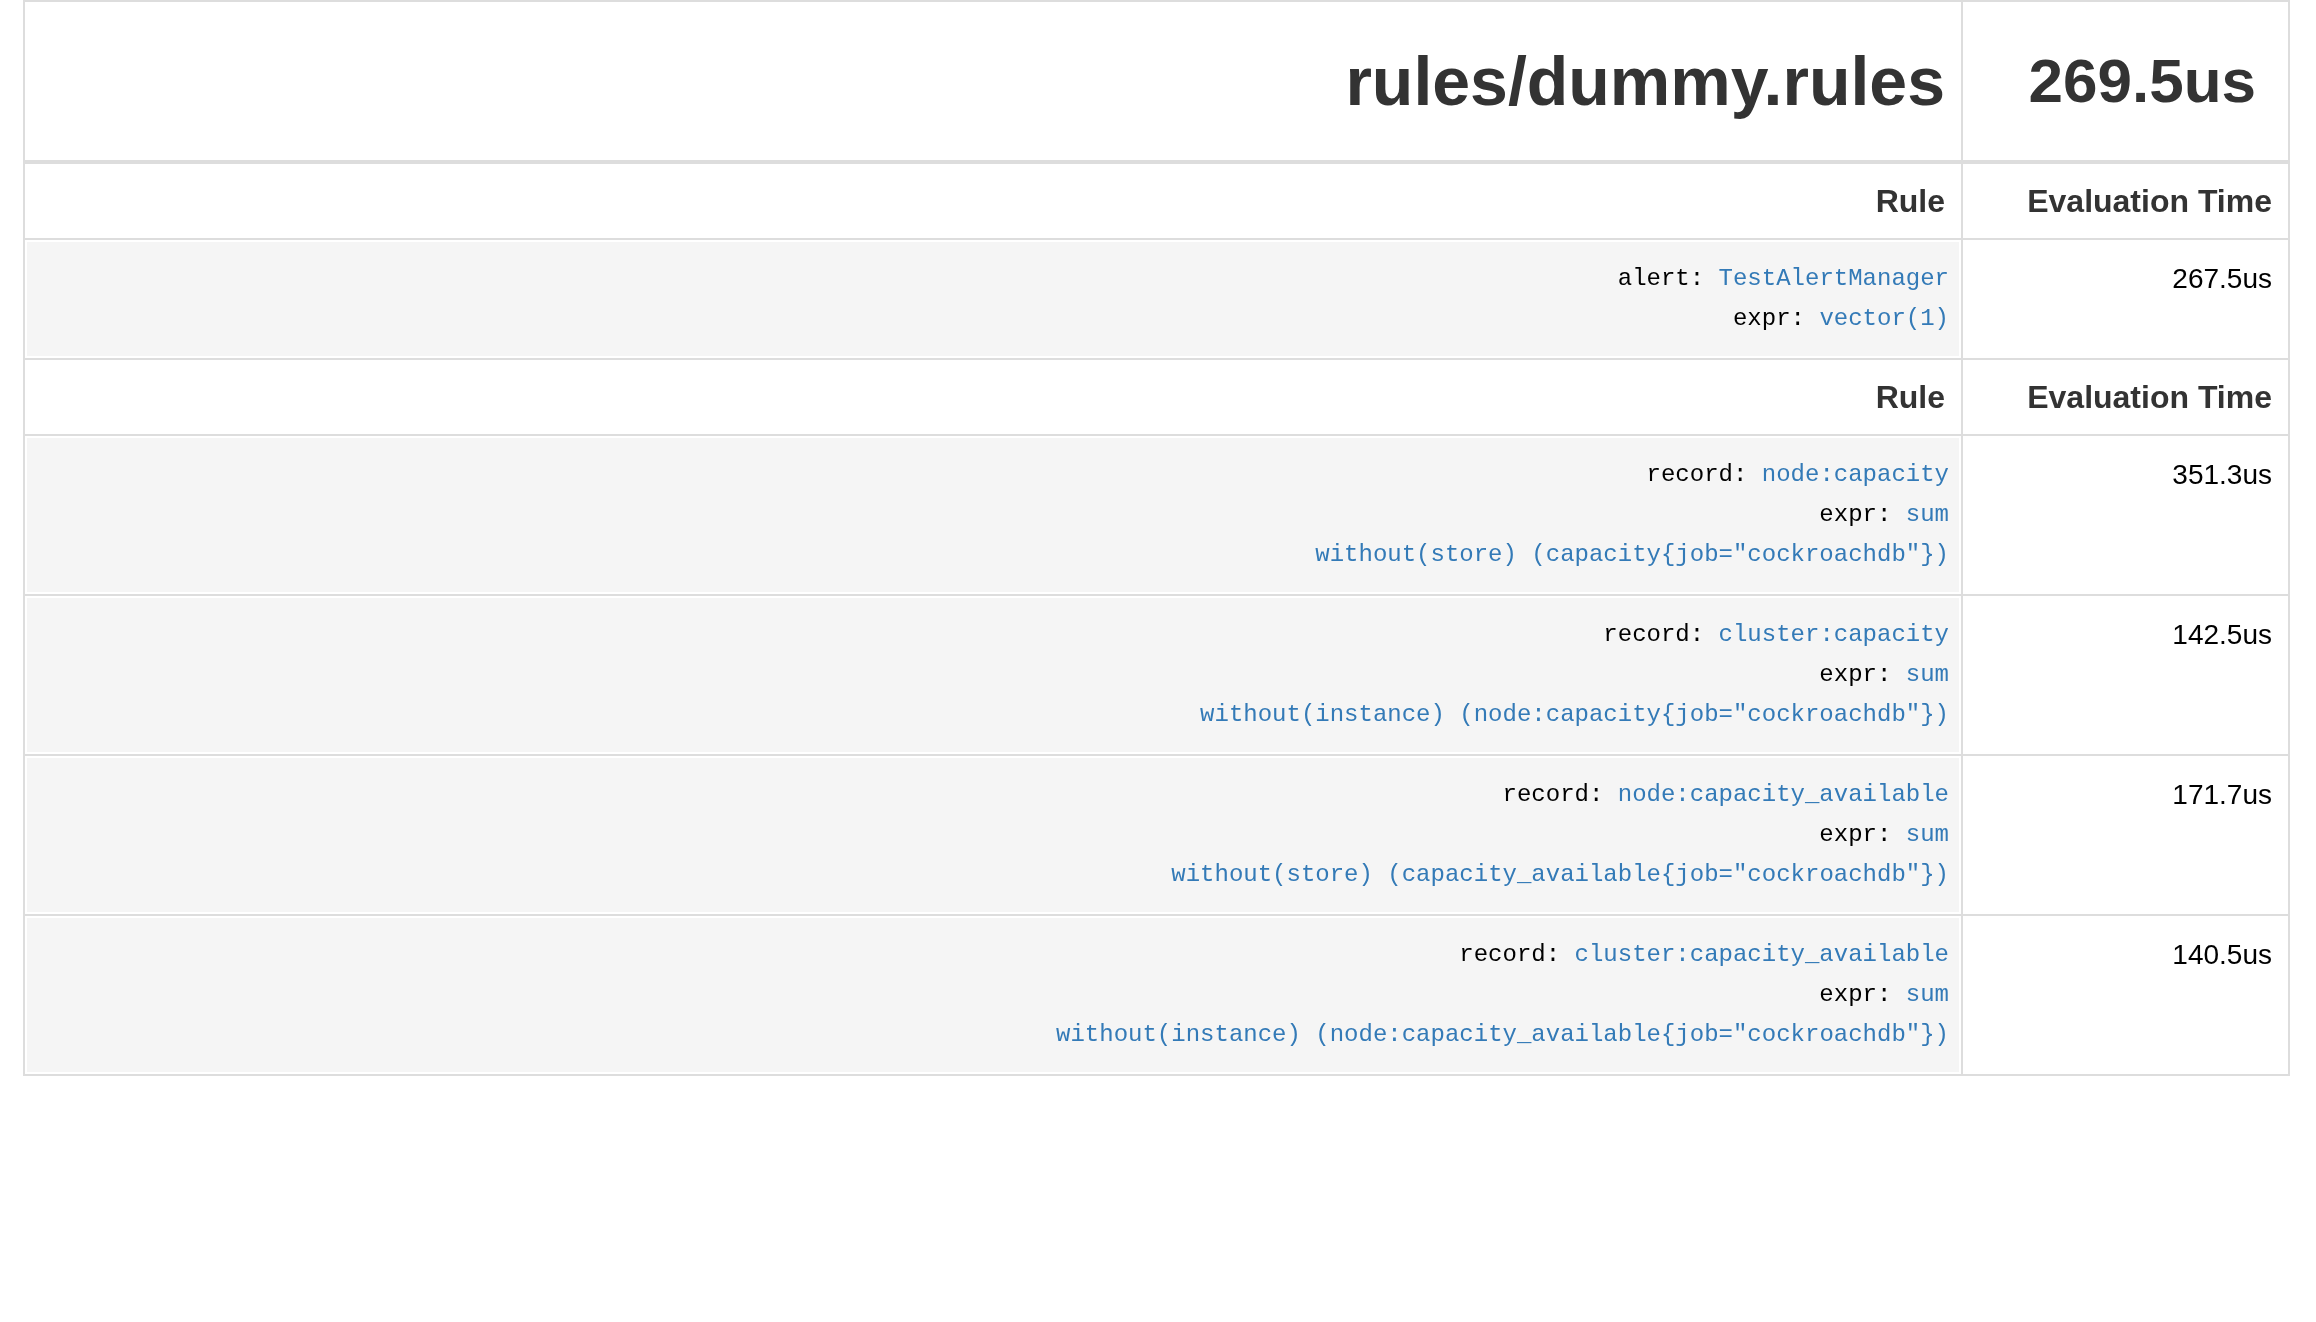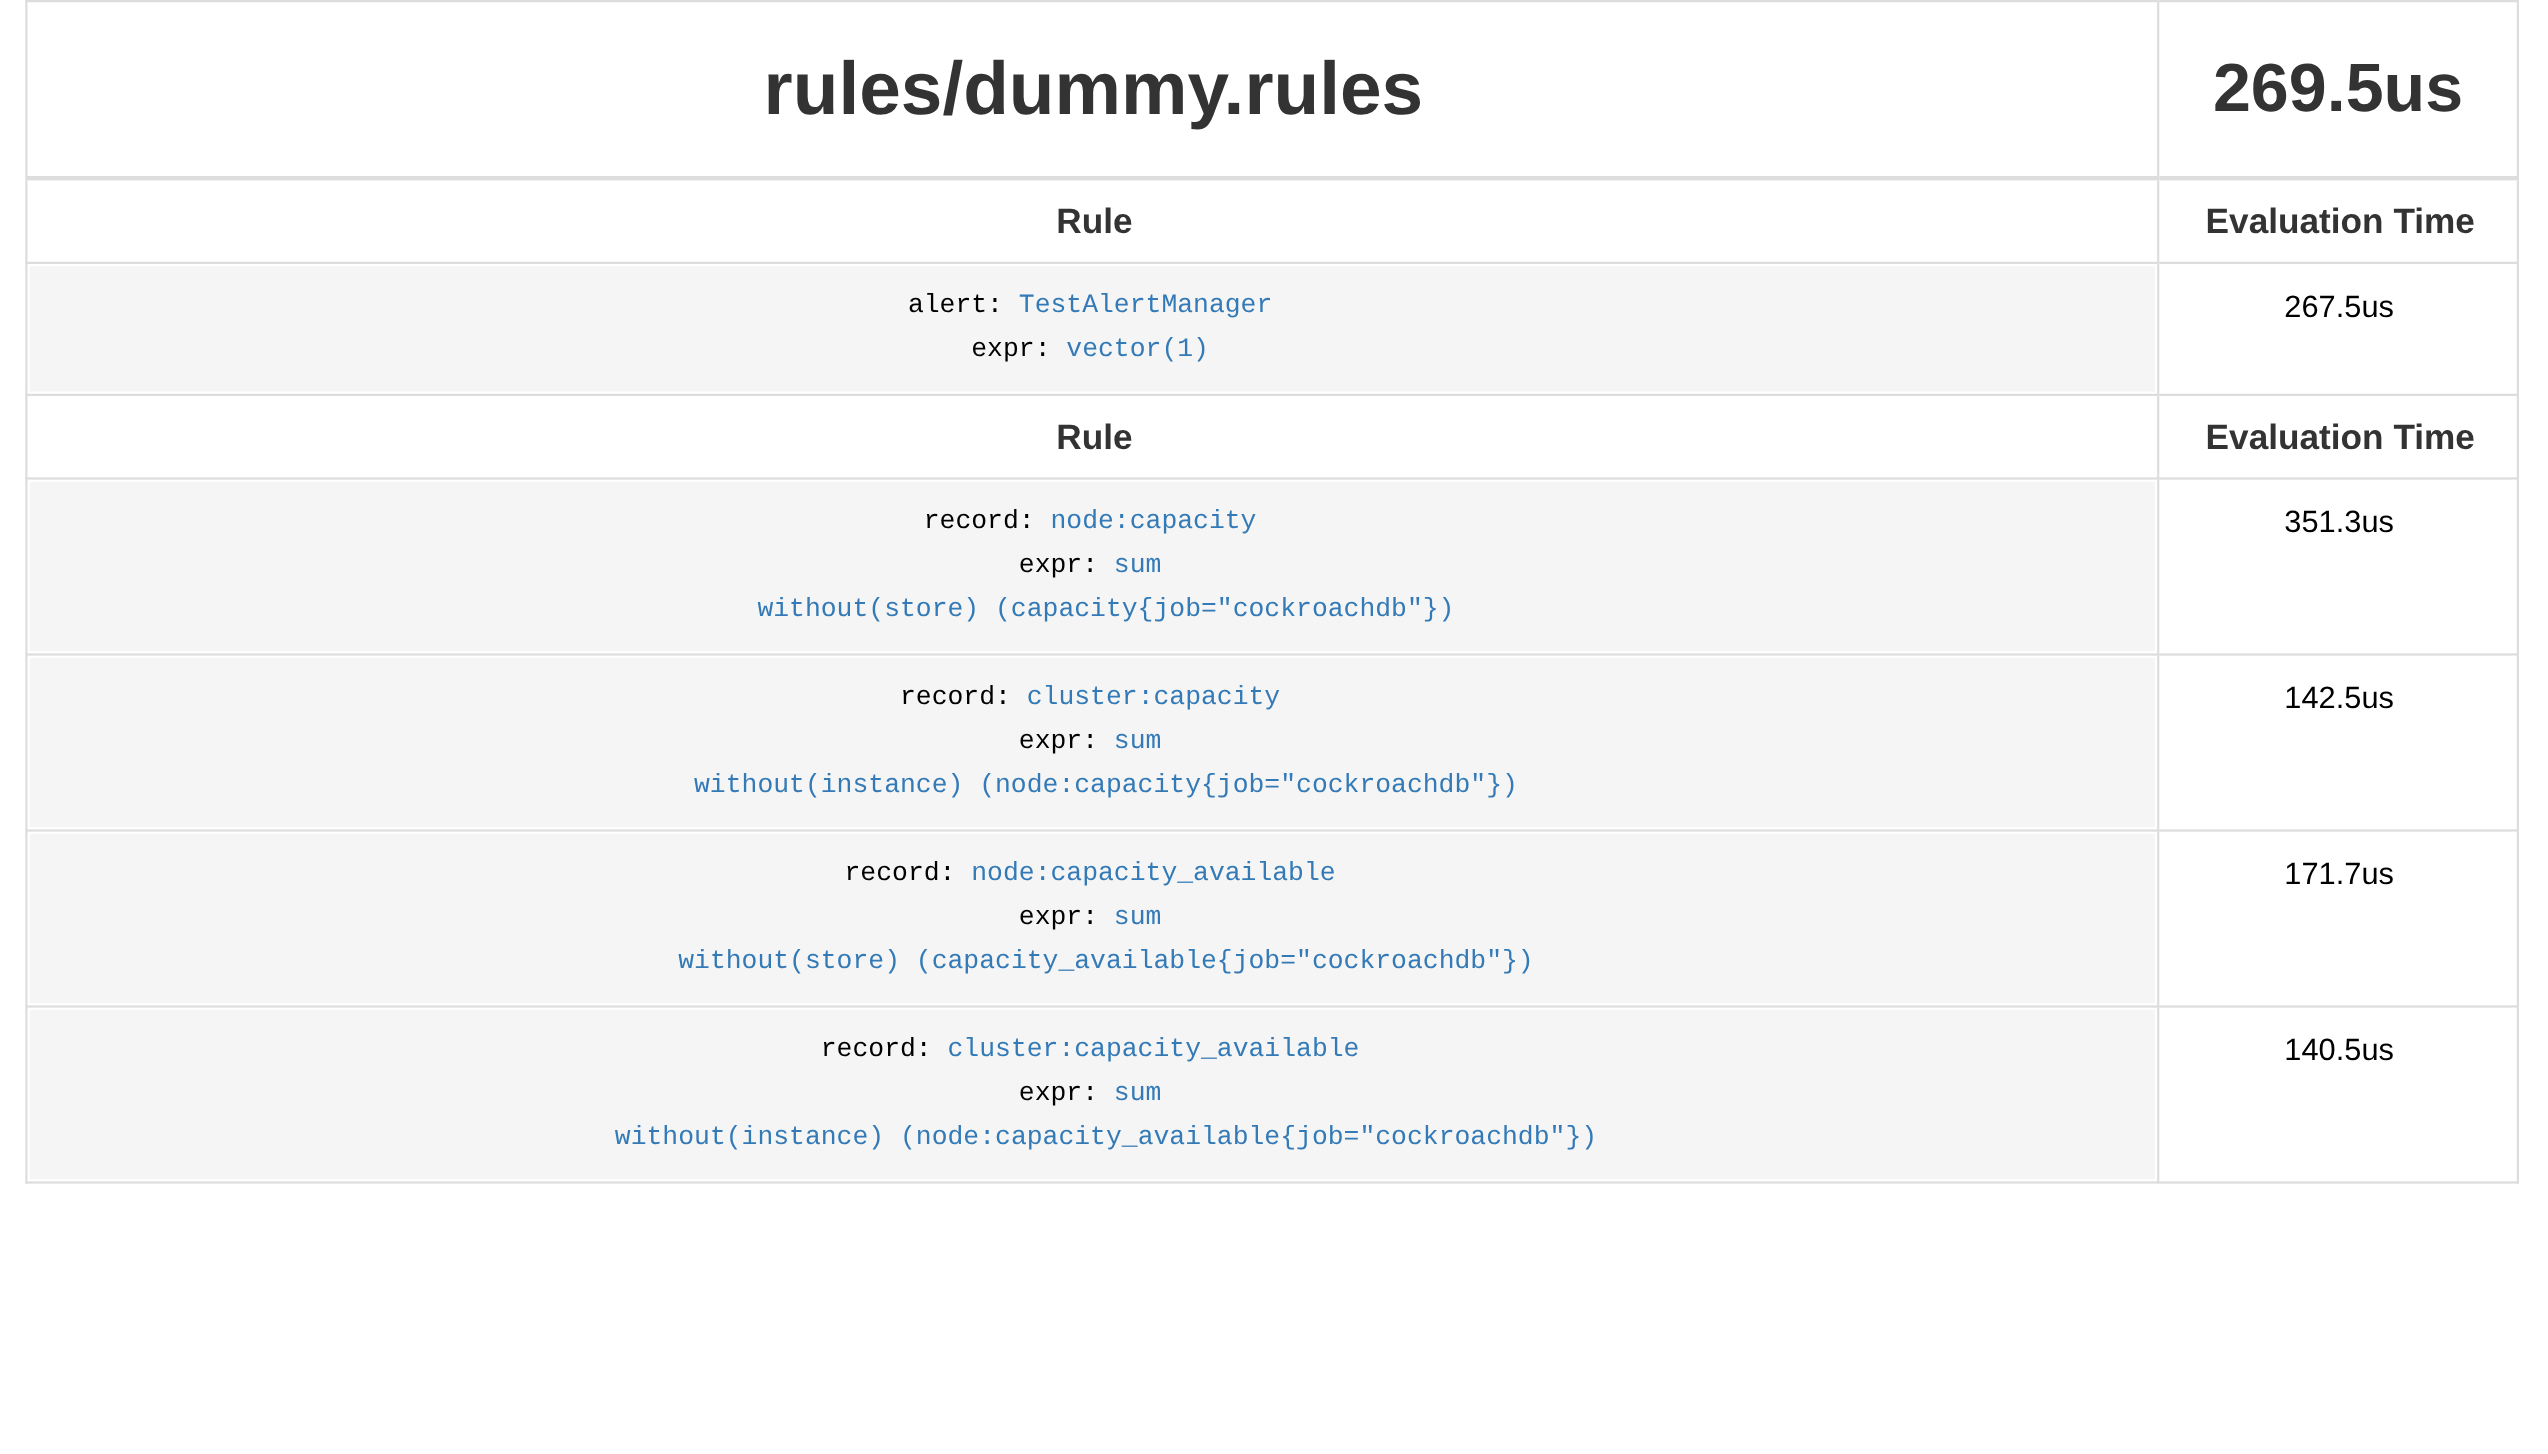--- a/index.html
+++ b/index.html
@@ -27,41 +27,41 @@
   table.rules-table {
     border-collapse: collapse;
     table-layout: fixed;
     width: 100%;
   }
   col.rule-col { width: auto; }
   col.time-col { width: 327px; }
 
   th, td {
     border: 2px solid #dddddd;
-    text-align: center;
+    text-align: right;
   }
   tr.group-row th {
     border-bottom: 4px solid #dddddd;
     vertical-align: middle;
     background: #ffffff;
   }
   th.group-name {
     font-size: 68px;
     font-weight: 600;
     color: #333333;
     padding: 40px 16px 40px 18px;
     line-height: 1.15;
     white-space: nowrap;
     overflow: hidden;
   }
   th.group-time {
     font-size: 62px;
     font-weight: 700;
     color: #333333;
-    padding: 40px 14px;
+    padding: 40px 32px;
     line-height: 1.15;
     white-space: nowrap;
   }
   tr.cols-row th {
     font-size: 32px;
     font-weight: 700;
     color: #333333;
     line-height: 42px;
     padding: 16px 16px 16px 20px;
     background: #ffffff;

